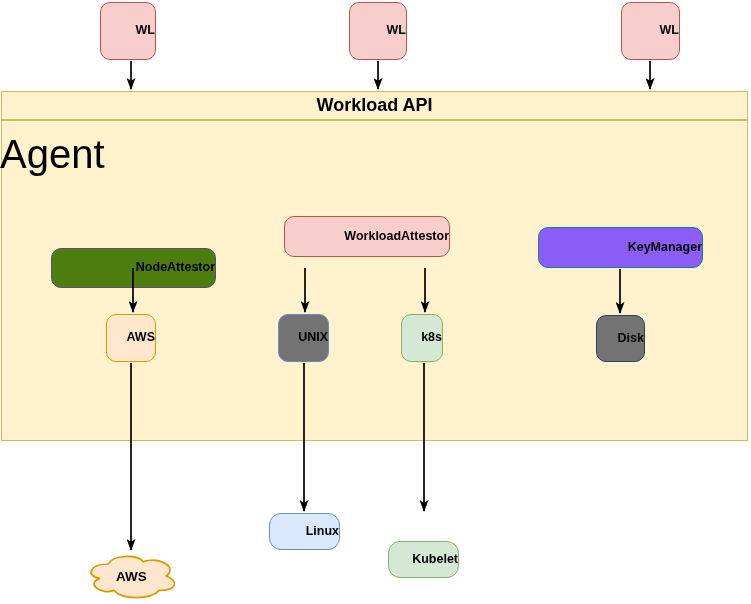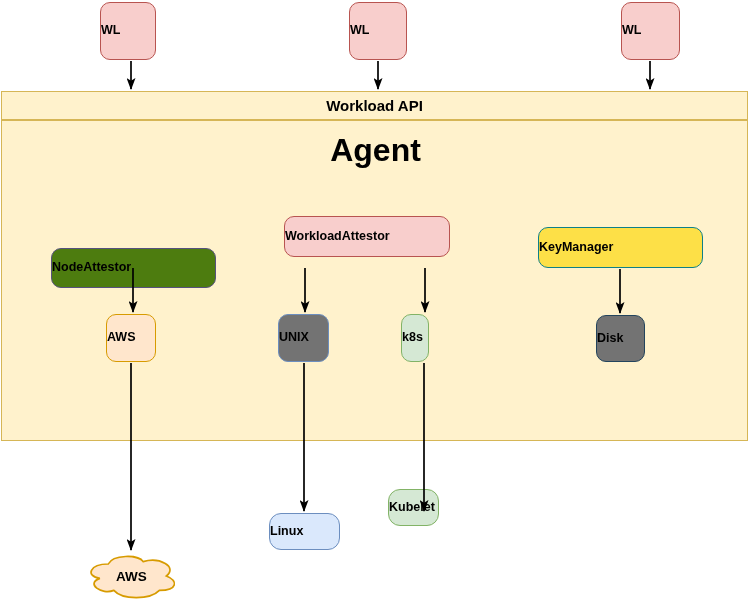--- a/index.html
+++ b/index.html
@@ -15,22 +15,23 @@
     position: relative;
     width: 751px;
     height: 604px;
   }
   .node {
     position: absolute;
     box-sizing: border-box;
     border: 1.7px solid #000;
     display: flex;
     align-items: center;
-    justify-content: flex-start;
+    justify-content: flex-end;
     z-index: 2;
+    padding-left: 40px;
   }
   .node .lbl {
     font-weight: bold;
     font-size: 12.5px;
     color: #000;
     text-align: center;
     line-height: 1.1;
   }
   
   .wl { border-radius: 10px; }
@@ -43,56 +44,55 @@
     left: 1px; top: 91px;
     width: 747px; height: 29px;
     box-sizing: border-box;
     border: 1.5px solid #D6B656;
     background: #FFF2CC;
     display: flex;
     align-items: center;
     justify-content: center;
     z-index: 1;
   }
-  .api-bar .lbl { font-weight: bold; font-size: 15px; color: #000; }
+  .api-bar .lbl { font-weight: bold; font-size: 18px; color: #000; }
   
   .agent-box {
     position: absolute;
     left: 1px; top: 120px;
     width: 747px; height: 321px;
     box-sizing: border-box;
     border: 1.5px solid #D6B656;
     background: #FFF2CC;
     z-index: 1;
   }
   .agent-title {
     position: absolute;
     left: 0; top: 132px;
     width: 100%;
-    text-align: center;
-    font-size: 32px;
-    font-weight: bold;
+    font-size: 40px;
+    font-weight: normal;
     color: #000;
     z-index: 2;
   }
   
   .pill { border-radius: 10px; }
   #node-attestor     { left: 51px;  top: 227px; width: 165px; height: 40px; }
   #workload-attestor { left: 284px; top: 216px; width: 166px; height: 41px; }
   #key-manager       { left: 538px; top: 227px; width: 165px; height: 41px; }
   
   .small { border-radius: 10px; }
   #aws-box  { left: 106px; top: 314px; width: 50px; height: 48px; }
   #unix-box { left: 278px; top: 314px; width: 51px; height: 48px; }
   #k8s-box  { left: 401px; top: 314px; width: 28px; height: 48px; }
   #disk-box { left: 596px; top: 315px; width: 49px; height: 47px; }
   
   .target { border-radius: 12px; }
   #linux-box   { left: 269px; top: 513px; width: 71px; height: 37px; }
-  #kubelet-box { left: 388px; top: 489px; width: 51px; height: 37px; }
+  #kubelet-box { left: 388px; top: 541px; width: 71px; height: 37px; }
   
   .cloud-wrap {
     position: absolute;
     left: 85px; top: 552px;
     width: 93px; height: 48px;
     z-index: 2;
   }
   .cloud-wrap svg { display: block; }
   .cloud-wrap .lbl {
     position: absolute;
@@ -135,21 +135,21 @@
 
   <div class="agent-box" style="background-color: rgb(255, 242, 204); border-color: rgb(214, 182, 86);"></div>
   <div class="agent-title">Agent</div>
 
   <div class="node pill" id="node-attestor" style="background-color: #4d7c0f; border-color: rgb(86, 81, 126); margin-top: 21px;">
     <span class="lbl">NodeAttestor</span>
   </div>
   <div class="node pill" id="workload-attestor" style="background-color: rgb(248, 206, 204); border-color: rgb(184, 84, 80);">
     <span class="lbl">WorkloadAttestor</span>
   </div>
-  <div class="node pill" id="key-manager" style="background-color: #fde047; border-color: rgb(14, 128, 136);">
+  <div class="node pill" id="key-manager" style="background-color: #8b5cf6; border-color: rgb(14, 128, 136);">
     <span class="lbl">KeyManager</span>
   </div>
 
   <div class="node small" id="aws-box" style="background-color: rgb(255, 230, 204); border-color: rgb(215, 155, 0);">
     <span class="lbl">AWS</span>
   </div>
   <div class="node small" id="unix-box" style="background-color: #737373; border-color: rgb(108, 142, 191);">
     <span class="lbl">UNIX</span>
   </div>
   <div class="node small" id="k8s-box" style="background-color: rgb(213, 232, 212); border-color: rgb(130, 179, 102);">

